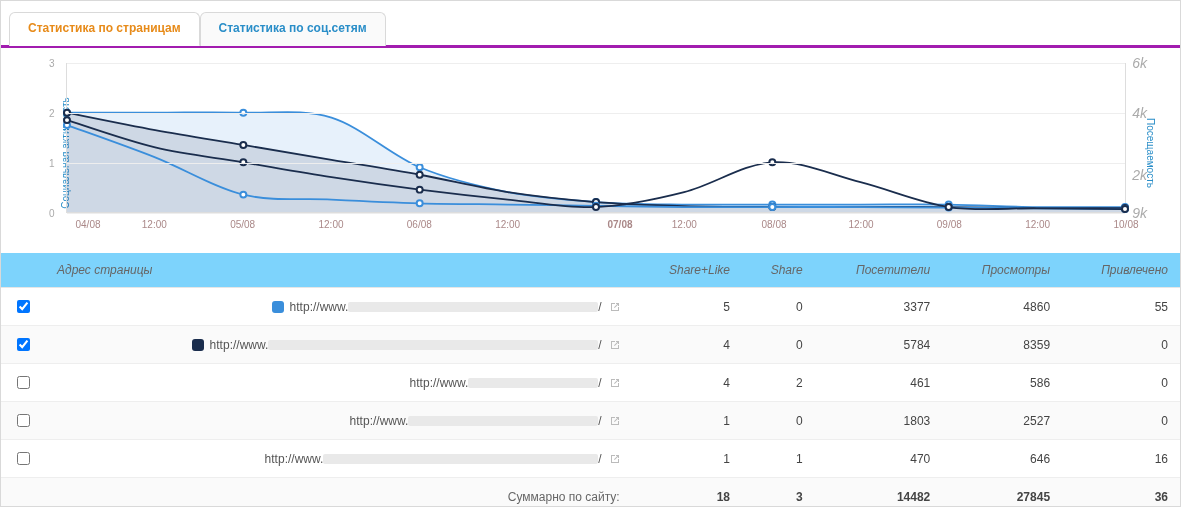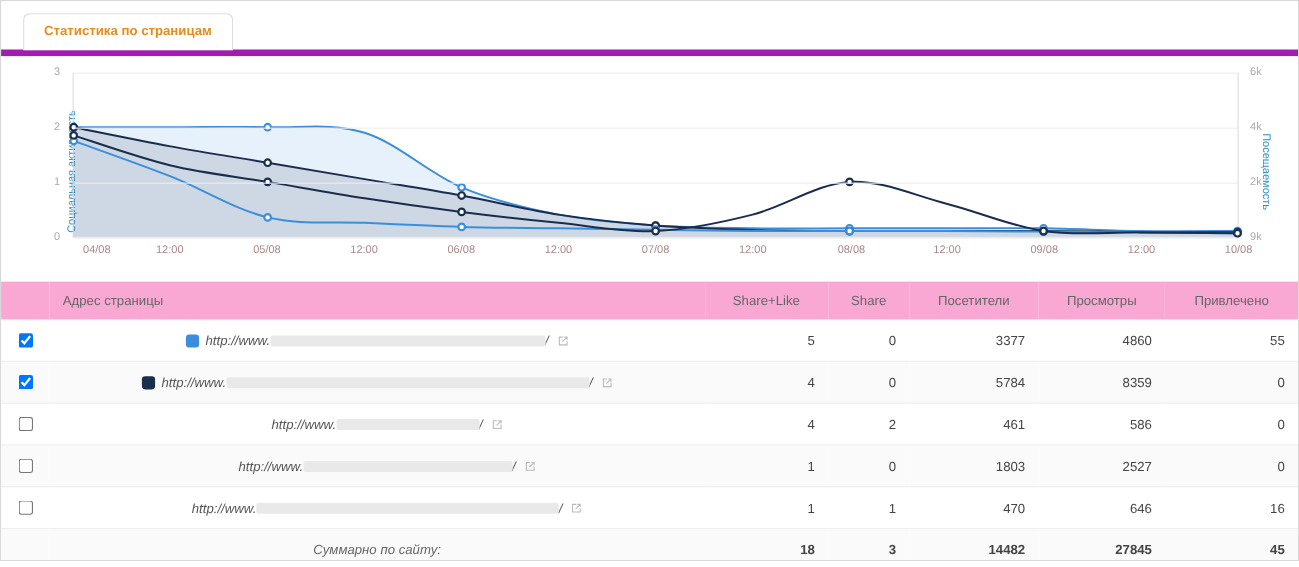--- a/index.html
+++ b/index.html
@@ -12,22 +12,22 @@
   }
   .container {
     width: 1181px;
     border: 1px solid #d9d9d9;
     background: #fff;
   }
 
   
   .tabs {
     display: flex;
-    padding: 10px 20px 0 20px;
-    border-bottom: 6px solid #a21caf;
+    padding: 10px 20px 0 8px;
+    border-bottom: 3px solid #a21caf;
   }
   .tab {
     padding: 8px 18px 10px 18px;
     border: 1px solid #d9d9d9;
     border-bottom: none;
     border-radius: 6px 6px 0 0;
     position: relative;
     top: 1px;
     cursor: pointer;
   }
@@ -80,54 +80,55 @@
     border-right: 1px solid #ddd;
   }
   .gridline {
     position: absolute; left: 0; width: 100%; border-top: 1px solid #eee;
   }
   .tick-left {
     position: absolute; left: -18px; font-size: 10px; color: #aaa;
     transform: translateY(-50%);
   }
   .tick-right {
-    position: absolute; right: -22px; font-size: 10px; color: #aaa;
+    position: absolute; right: -22px; font-size: 14px; color: #aaa;
     transform: translateY(-50%);
+    font-style: italic;
   }
   .xticks {
     position: absolute; left: 20px; top: 152px; width: 1060px; height: 20px;
   }
   .xtick {
     position: absolute; font-size: 10px; color: #a88; top: 4px;
     transform: translateX(-50%); white-space: nowrap;
   }
   svg.series { position: absolute; left: 0; top: 0; width: 100%; height: 100%; overflow: visible; }
   .pt { fill: #fff; stroke-width: 2; }
 
   
   table.stats {
     width: 100%;
     border-collapse: collapse;
   }
   table.stats th {
-    text-align: center;
+    text-align: right;
     font-weight: normal;
     color: #666;
     padding: 10px 12px;
     border-bottom: 1px solid #e6e6e6;
     font-size: 12px;
   }
   table.stats th.left { text-align: left; }
   table.stats td {
     text-align: right;
     padding: 9px 12px;
     border-bottom: 1px solid #eee;
     color: #444;
   }
-  table.stats td.left { text-align: center; font-style: italic; }
+  table.stats td.left { text-align: right; }
   table.stats tbody tr:nth-child(even) { background: #fafafa; }
   table.stats tr.sum td {
     font-weight: bold;
     border-bottom: none;
     padding-top: 12px; padding-bottom: 2px;
   }
   table.stats tr.sum td.left { font-weight: normal; color:#666; }
 
   .chk { width: 28px; text-align: center !important; }
   .swatch {
@@ -139,29 +140,30 @@
     display: inline-block; vertical-align: middle;
     background: #e9e9e9; height: 10px; border-radius: 2px;
     filter: blur(0.5px);
   }
   .ext-icon {
     display: inline-block; width: 12px; height: 12px; margin-left: 6px;
     color: #aaa; font-size: 12px; vertical-align: middle;
     position: relative;
   }
   .ext-icon svg { width: 12px; height: 12px; }
-  tr.head th { background: #f9a8d4; }
+  tr.head th { background: #7dd3fc; font-style: italic; }
 </style>
 </head>
 <body>
 
 <div class="container">
 
   <div class="tabs">
     <div class="tab active">Статистика по страницам</div>
+    <div class="tab inactive">Статистика по соц.сетям</div>
   </div>
 
   <div class="chart-wrap">
     <div class="ylabel-left">Социальная активность</div>
     <div class="ylabel-right">Посещаемость</div>
 
     <div class="plot" id="plot">
       <svg class="series" id="svg" preserveAspectRatio="none" viewBox="0 0 1060 150">
           <path d="M 0 50 C 14.722222222222221 50, 58.888888888888886 50, 88.33333333333333 50 C 117.77777777777777 50, 147.2222222222222 49.166666666666664, 176.66666666666666 50 C 206.11111111111111 50.833333333333336, 235.55555555555554 45.833333333333336, 265 55 C 294.44444444444446 64.16666666666667, 323.88888888888886 92.5, 353.3333333333333 105 C 382.77777777777777 117.5, 412.22222222222223 124.16666666666667, 441.6666666666667 130 C 471.11111111111114 135.83333333333334, 500.55555555555554 137.91666666666666, 530 140 C 559.4444444444445 142.08333333333334, 588.8888888888889 142.08333333333334, 618.3333333333334 142.5 C 647.7777777777778 142.91666666666666, 677.2222222222222 142.5, 706.6666666666666 142.5 C 736.1111111111111 142.5, 765.5555555555555 142.5, 795 142.5 C 824.4444444444445 142.5, 853.8888888888889 142.08333333333334, 883.3333333333334 142.5 C 912.7777777777778 142.91666666666666, 942.2222222222222 144.58333333333334, 971.6666666666666 145 C 1001.1111111111111 145.41666666666666, 1045.2777777777778 145, 1060 145 L 1060 150 L 0 150 Z" fill="#3a8edb" fill-opacity="0.12" stroke="none"></path>
           <path d="M 0 50 C 14.722222222222221 52.91666666666667, 58.888888888888886 62.08333333333335, 88.33333333333333 67.50000000000001 C 117.77777777777777 72.91666666666669, 147.2222222222222 77.5, 176.66666666666666 82.5 C 206.11111111111111 87.5, 235.55555555555554 92.5, 265 97.5 C 294.44444444444446 102.5, 323.88888888888886 107.08333333333333, 353.3333333333333 112.5 C 382.77777777777777 117.91666666666667, 412.22222222222223 125.41666666666667, 441.6666666666667 130 C 471.11111111111114 134.58333333333334, 500.55555555555554 137.66666666666666, 530 140 C 559.4444444444445 142.33333333333334, 588.8888888888889 143.16666666666666, 618.3333333333334 144 C 647.7777777777778 144.83333333333334, 677.2222222222222 144.83333333333334, 706.6666666666666 145 C 736.1111111111111 145.16666666666666, 765.5555555555555 145, 795 145 C 824.4444444444445 145, 853.8888888888889 144.83333333333334, 883.3333333333334 145 C 912.7777777777778 145.16666666666666, 942.2222222222222 145.83333333333334, 971.6666666666666 146 C 1001.1111111111111 146.16666666666666, 1045.2777777777778 146, 1060 146 L 1060 150 L 0 150 Z" fill="#1a2d4d" fill-opacity="0.12" stroke="none"></path>
@@ -200,32 +202,32 @@
         </svg>
     <div class="gridline" style="top: 150px;"></div>
         <div class="tick-left" style="top: 150px;">0</div>
         <div class="gridline" style="top: 100px;"></div>
         <div class="tick-left" style="top: 100px;">1</div>
         <div class="gridline" style="top: 50px;"></div>
         <div class="tick-left" style="top: 50px;">2</div>
         <div class="gridline" style="top: 0px;"></div>
         <div class="tick-left" style="top: 0px;">3</div>
         <div class="tick-right" style="top: 150px;">9k</div>
-        <div class="tick-right" style="top: 100px;">2k</div>
+        <div class="tick-right" style="top: 112px;">2k</div>
         <div class="tick-right" style="top: 50px;">4k</div>
         <div class="tick-right" style="top: 0px;">6k</div>
       </div>
     <div class="xticks" id="xticks">
         <div class="xtick" style="left: 0px; padding-left: 44px;">04/08</div>
         <div class="xtick" style="left: 88.3333px;">12:00</div>
         <div class="xtick" style="left: 176.667px;">05/08</div>
         <div class="xtick" style="left: 265px;">12:00</div>
         <div class="xtick" style="left: 353.333px;">06/08</div>
         <div class="xtick" style="left: 441.667px;">12:00</div>
-        <div class="xtick" style="left: 530px;">07/08</div>
+        <div class="xtick" style="left: 554px; font-weight: bold;">07/08</div>
         <div class="xtick" style="left: 618.333px;">12:00</div>
         <div class="xtick" style="left: 708px;">08/08</div>
         <div class="xtick" style="left: 795px;">12:00</div>
         <div class="xtick" style="left: 883.333px;">09/08</div>
         <div class="xtick" style="left: 971.667px;">12:00</div>
         <div class="xtick" style="left: 1060px;">10/08</div>
       </div>
   </div>
 
   <table class="stats">
@@ -301,18 +303,18 @@
           <td>646</td>
           <td>16</td>
         </tr>
         <tr class="sum">
           <td class="chk"></td>
           <td class="left">Суммарно по сайту:</td>
           <td>18</td>
           <td>3</td>
           <td>14482</td>
           <td>27845</td>
-          <td>45</td>
+          <td>36</td>
         </tr>
       </tbody>
   </table>
 
 </div>
 
 </body></html>

